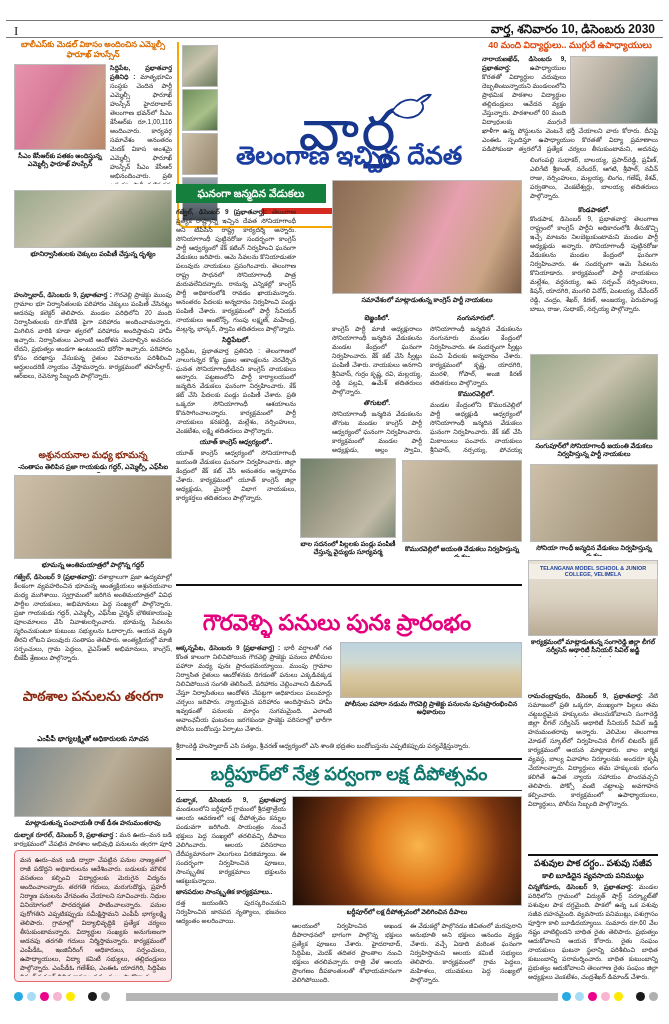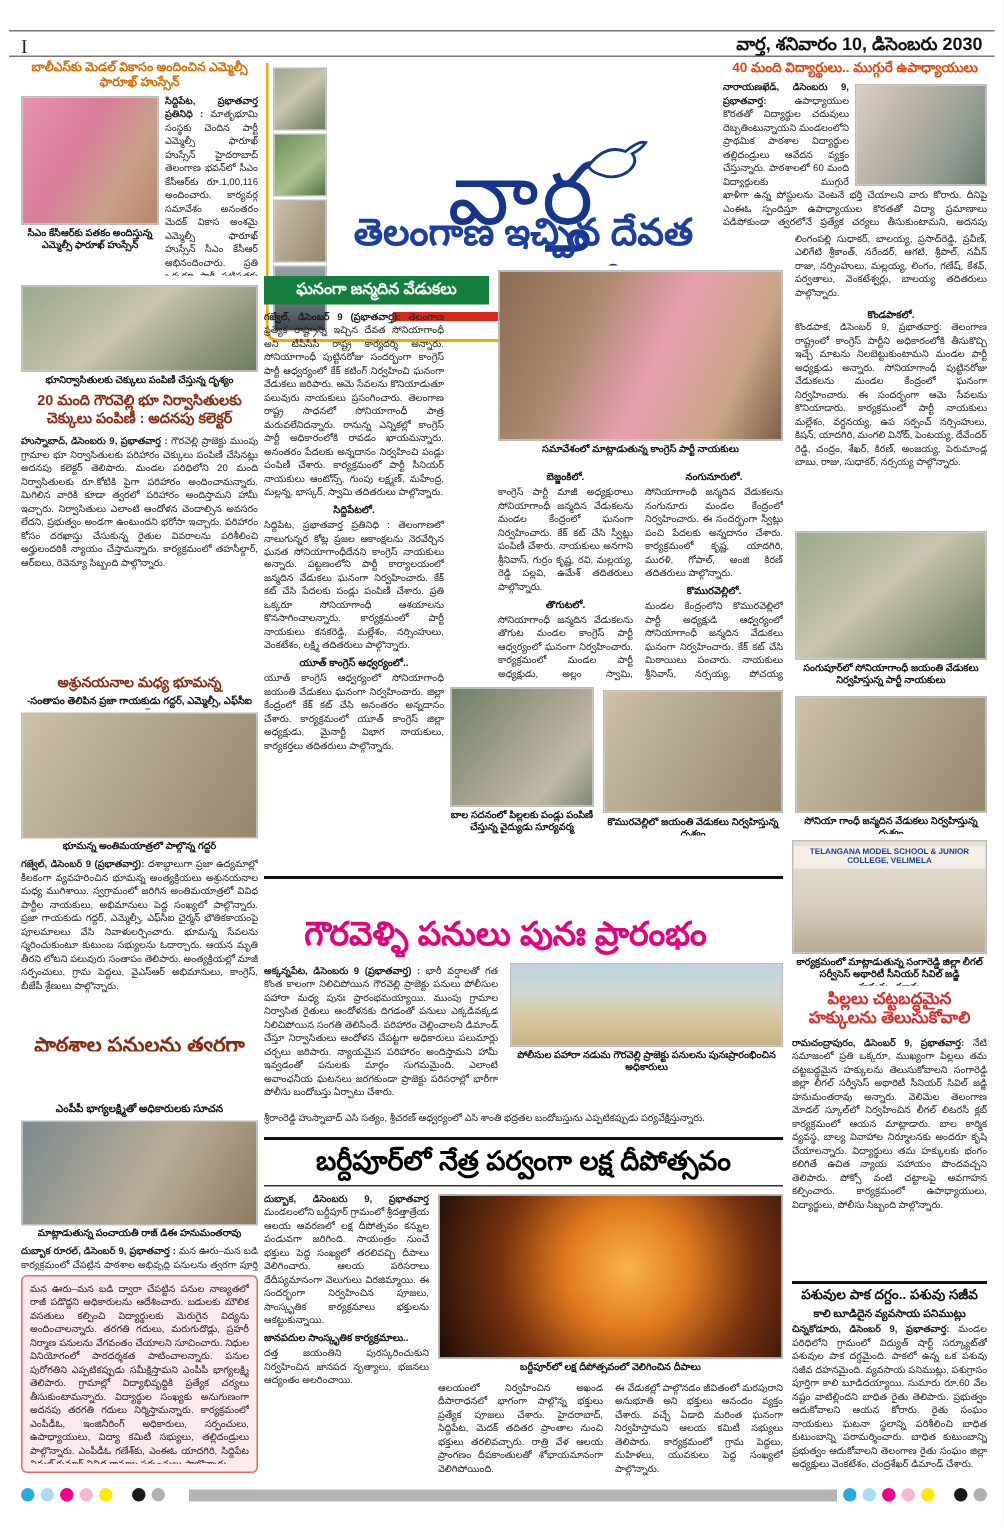--- a/index.html
+++ b/index.html
@@ -75,21 +75,20 @@
   <div class="hd" style="position:absolute;left:482px;top:40px;width:176px;height:12px;font-size:9px;color:#e0480f;">40 మంది విద్యార్థులు.. ముగ్గురే ఉపాధ్యాయులు</div>
   <div class="photo ph-class" style="left:570px;top:56px;width:88px;height:68px;"></div>
   <div class="body abs" style="left:482px;top:55px;width:84px;height:70px;">
     <span class="dl">నారాయణఖేడ్, డిసెంబరు 9, ప్రభాతవార్త:</span>
     <span>ఉపాధ్యాయుల కొరతతో విద్యార్థుల చదువులు దెబ్బతింటున్నాయని మండలంలోని ప్రాథమిక పాఠశాల విద్యార్థుల తల్లిదండ్రులు ఆవేదన వ్యక్తం చేస్తున్నారు. పాఠశాలలో 60 మంది విద్యార్థులకు ముగ్గురే ఉపాధ్యాయులు ఉండడంతో తరగతుల నిర్వహణ కష్టంగా మారింది.</span>
   </div>
   <div class="body abs" style="left:482px;top:127px;width:176px;height:26px;">ఖాళీగా ఉన్న పోస్టులను వెంటనే భర్తీ చేయాలని వారు కోరారు. దీనిపై ఎంఈఓ స్పందిస్తూ ఉపాధ్యాయుల కొరతతో విద్యా ప్రమాణాలు పడిపోకుండా త్వరలోనే ప్రత్యేక చర్యలు తీసుకుంటామని, అదనపు ఉపాధ్యాయుల కేటాయింపుపై ప్రతిపాదనలు పంపామని తెలిపారు.</div>
 
   <div class="photo ph-green" style="left:14px;top:190px;width:158px;height:58px;"></div>
   <div class="cap" style="position:absolute;left:14px;top:250px;width:158px;height:10px;">భూనిర్వాసితులకు చెక్కులు పంపిణీ చేస్తున్న దృశ్యం</div>
-  <div class="hd" style="position:absolute;left:14px;top:262px;width:158px;height:26px;font-size:9.6px;color:#8a2b12;line-height:1.25;">20 మంది గౌరవెల్లి భూ నిర్వాసితులకు చెక్కులు పంపిణీ : అదనపు కలెక్టర్</div>
   <div class="body abs" style="left:14px;top:291px;width:158px;height:155px;">
     <span class="dl">హుస్నాబాద్, డిసెంబరు 9, ప్రభాతవార్త :</span>
     <span>గౌరవెల్లి ప్రాజెక్టు ముంపు గ్రామాల భూ నిర్వాసితులకు పరిహారం చెక్కులు పంపిణీ చేసినట్లు అదనపు కలెక్టర్ తెలిపారు. మండల పరిధిలోని 20 మంది నిర్వాసితులకు రూ.కోటికి పైగా పరిహారం అందించామన్నారు. మిగిలిన వారికి కూడా త్వరలో పరిహారం అందిస్తామని హామీ ఇచ్చారు. నిర్వాసితులు ఎలాంటి ఆందోళన చెందాల్సిన అవసరం లేదని, ప్రభుత్వం అండగా ఉంటుందని భరోసా ఇచ్చారు. పరిహారం కోసం దరఖాస్తు చేసుకున్న రైతుల వివరాలను పరిశీలించి అర్హులందరికీ న్యాయం చేస్తామన్నారు. కార్యక్రమంలో తహసీల్దార్, ఆర్‌ఐలు, రెవెన్యూ సిబ్బంది పాల్గొన్నారు.</span>
   </div>
 
   <div class="hd" style="position:absolute;left:14px;top:449px;width:158px;height:13px;font-size:9.4px;color:#8a2b12;">అశ్రునయనాల మధ్య భూమన్న అంత్యక్రియలు</div>
   <div class="subhd" style="position:absolute;left:14px;top:463px;width:158px;height:10px;font-size:6.6px;">-సంతాపం తెలిపిన ప్రజా గాయకుడు గద్దర్, ఎమ్మెల్సీ, ఎఫ్‌సీఐ చైర్మన్</div>
   <div class="photo ph-crowd" style="left:14px;top:475px;width:158px;height:84px;"></div>
   <div class="cap" style="position:absolute;left:14px;top:561px;width:158px;height:10px;">భూమన్న అంతిమయాత్రలో పాల్గొన్న గద్దర్</div>
   <div class="body abs" style="left:14px;top:573px;width:158px;height:146px;">
@@ -150,21 +149,20 @@
   <div class="body abs" style="left:530px;top:215px;width:128px;height:136px;">కొండపాక, డిసెంబర్ 9, ప్రభాతవార్త: తెలంగాణ రాష్ట్రంలో కాంగ్రెస్ పార్టీని అధికారంలోకి తీసుకొచ్చి ఇచ్చే మాటను నిలబెట్టుకుంటామని మండల పార్టీ అధ్యక్షుడు అన్నారు. సోనియాగాంధీ పుట్టినరోజు వేడుకలను మండల కేంద్రంలో ఘనంగా నిర్వహించారు. ఈ సందర్భంగా ఆమె సేవలను కొనియాడారు. కార్యక్రమంలో పార్టీ నాయకులు మల్లేశం, వర్ధనయ్య, ఉప సర్పంచ్ నర్సింహులు, కిషన్, యాదగిరి, మంగలి వినోద్, పెంటయ్య, దేవేందర్ రెడ్డి, చంద్రం, శేఖర్, కిరణ్, అంజయ్య, పెరుమాండ్ల బాబు, రాజు, సుధాకర్, నర్సయ్య పాల్గొన్నారు.</div>
   <div class="photo ph-green" style="left:530px;top:354px;width:128px;height:86px;"></div>
   <div class="cap" style="position:absolute;left:530px;top:442px;width:128px;height:19px;">సంగుపూర్‌లో సోనియాగాంధీ జయంతి వేడుకలు నిర్వహిస్తున్న పార్టీ నాయకులు</div>
   <div class="photo ph-crowd" style="left:530px;top:464px;width:128px;height:78px;"></div>
   <div class="cap" style="position:absolute;left:530px;top:544px;width:128px;height:12px;">సోనియా గాంధీ జన్మదిన వేడుకలు నిర్వహిస్తున్న దృశ్యం</div>
 
   <div class="photo ph-school" style="left:528px;top:560px;width:130px;height:76px;">
     <div class="banner">TELANGANA MODEL SCHOOL &amp; JUNIOR COLLEGE, VELIMELA</div>
   </div>
   <div class="cap" style="position:absolute;left:528px;top:638px;width:130px;height:19px;">కార్యక్రమంలో మాట్లాడుతున్న సంగారెడ్డి జిల్లా లీగల్ సర్వీసెస్ అథారిటీ సీనియర్ సివిల్ జడ్జి హనుమంతరావు</div>
-  <div class="hd" style="position:absolute;left:528px;top:660px;width:130px;height:28px;font-size:11px;color:#e02b2b;line-height:1.2;">పిల్లలు చట్టబద్ధమైన హక్కులను తెలుసుకోవాలి</div>
   <div class="body abs" style="left:528px;top:692px;width:130px;height:158px;">
     <span class="dl">రామచంద్రాపురం, డిసెంబర్ 9, ప్రభాతవార్త:</span>
     <span>నేటి సమాజంలో ప్రతి ఒక్కరూ, ముఖ్యంగా పిల్లలు తమ చట్టబద్ధమైన హక్కులను తెలుసుకోవాలని సంగారెడ్డి జిల్లా లీగల్ సర్వీసెస్ అథారిటీ సీనియర్ సివిల్ జడ్జి హనుమంతరావు అన్నారు. వెలిమెల తెలంగాణ మోడల్ స్కూల్‌లో నిర్వహించిన లీగల్ లిటరసీ క్లబ్ కార్యక్రమంలో ఆయన మాట్లాడారు. బాల కార్మిక వ్యవస్థ, బాల్య వివాహాల నిర్మూలనకు అందరూ కృషి చేయాలన్నారు. విద్యార్థులు తమ హక్కులకు భంగం కలిగితే ఉచిత న్యాయ సహాయం పొందవచ్చని తెలిపారు. పోక్సో వంటి చట్టాలపై అవగాహన కల్పించారు. కార్యక్రమంలో ఉపాధ్యాయులు, విద్యార్థులు, పోలీసు సిబ్బంది పాల్గొన్నారు.</span>
   </div>
 
   <div class="rule-dark" style="left:528px;top:854px;width:130px;height:1.5px;"></div>
   <div class="hd" style="position:absolute;left:528px;top:858px;width:130px;height:12px;font-size:9px;color:#111;">పశువుల పాక దగ్దం.. పశువు సజీవ దహనం</div>
   <div class="subhd" style="position:absolute;left:528px;top:871px;width:130px;height:10px;font-size:7.2px;">కాలి బూడిదైన వ్యవసాయ పనిముట్లు</div>
   <div class="body abs" style="left:528px;top:883px;width:130px;height:100px;">
     <span class="dl">చిన్నకోడూరు, డిసెంబర్ 9, ప్రభాతవార్త:</span>
@@ -175,21 +173,21 @@
   <div class="hd" style="position:absolute;left:164px;top:610px;width:346px;height:28px;font-size:22px;color:#e5007d;">గౌరవెళ్ళి పనులు పునః ప్రారంభం</div>
   <div class="body abs" style="left:176px;top:644px;width:156px;height:96px;">
     <span class="dl">అక్కన్నపేట, డిసెంబరు 9 (ప్రభాతవార్త) :</span>
     <span>భారీ వర్షాలతో గత కొంత కాలంగా నిలిచిపోయిన గౌరవెల్లి ప్రాజెక్టు పనులు పోలీసుల పహారా మధ్య పునః ప్రారంభమయ్యాయి. ముంపు గ్రామాల నిర్వాసిత రైతులు ఆందోళనకు దిగడంతో పనులు ఎక్కడివక్కడ నిలిచిపోయిన సంగతి తెలిసిందే. పరిహారం చెల్లించాలని డిమాండ్ చేస్తూ నిర్వాసితులు ఆందోళన చేపట్టగా అధికారులు పలుమార్లు చర్చలు జరిపారు. న్యాయమైన పరిహారం అందిస్తామని హామీ ఇవ్వడంతో పనులకు మార్గం సుగమమైంది. ఎలాంటి అవాంఛనీయ ఘటనలు జరగకుండా ప్రాజెక్టు పరిసరాల్లో భారీగా పోలీసు బందోబస్తు ఏర్పాటు చేశారు.</span>
   </div>
   <div class="photo ph-road" style="left:340px;top:642px;width:182px;height:56px;"></div>
   <div class="cap" style="position:absolute;left:340px;top:700px;width:182px;height:18px;">పోలీసుల పహారా నడుమ గౌరవెల్లి ప్రాజెక్టు పనులను పునఃప్రారంభించిన అధికారులు</div>
   <div class="body abs" style="left:176px;top:742px;width:346px;height:14px;">శ్రీరాంరెడ్డి హుస్నాబాద్ ఎసి సత్యం, శ్రీచరణ్ ఆధ్వర్యంలో ఎసి శాంతి భద్రతల బందోబస్తును ఎప్పటికప్పుడు పర్యవేక్షిస్తున్నారు.</div>
   <div class="rule-dark" style="left:176px;top:758px;width:346px;height:2px;"></div>
 
-  <div class="hd" style="position:absolute;left:176px;top:764px;width:346px;height:24px;font-size:18px;color:#000000;">బర్దీపూర్‌లో నేత్ర పర్వంగా లక్ష దీపోత్సవం</div>
+  <div class="hd" style="position:absolute;left:176px;top:764px;width:346px;height:24px;font-size:18px;color:#0f766e;">బర్దీపూర్‌లో నేత్ర పర్వంగా లక్ష దీపోత్సవం</div>
   <div class="rule" style="left:176px;top:790px;width:346px;background:#333;"></div>
   <div class="abs" style="left:176px;top:796px;width:110px;height:198px;overflow:hidden;">
     <div class="body">
       <span class="dl">దుబ్బాక, డిసెంబరు 9, ప్రభాతవార్త</span>
       <span>మండలంలోని బర్దీపూర్ గ్రామంలో శ్రీదత్తాత్రేయ ఆలయ ఆవరణలో లక్ష దీపోత్సవం కన్నుల పండువగా జరిగింది. సాయంత్రం నుంచే భక్తులు పెద్ద సంఖ్యలో తరలివచ్చి దీపాలు వెలిగించారు. ఆలయ పరిసరాలు దేదీప్యమానంగా వెలుగులు విరజిమ్మాయి. ఈ సందర్భంగా నిర్వహించిన పూజలు, సాంస్కృతిక కార్యక్రమాలు భక్తులను ఆకట్టుకున్నాయి.</span>
     </div>
     <div class="inhd" style="text-align:left;">జానపదుల సాంస్కృతిక కార్యక్రమాలు..</div>
     <div class="body">దత్త జయంతిని పురస్కరించుకుని నిర్వహించిన జానపద నృత్యాలు, భజనలు ఆద్యంతం అలరించాయి.</div>
   </div>
   <div class="photo ph-diya" style="left:292px;top:796px;width:230px;height:110px;"></div>

